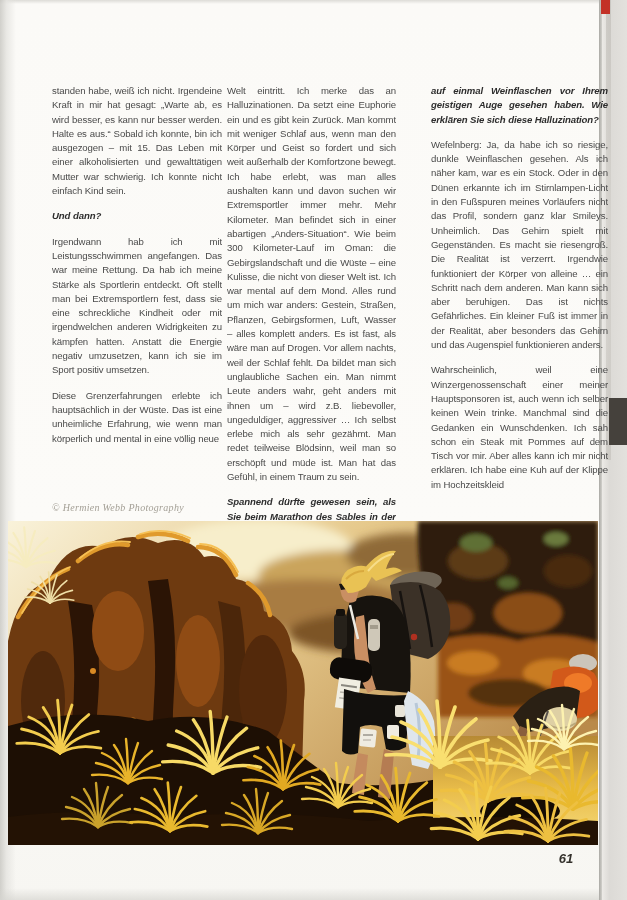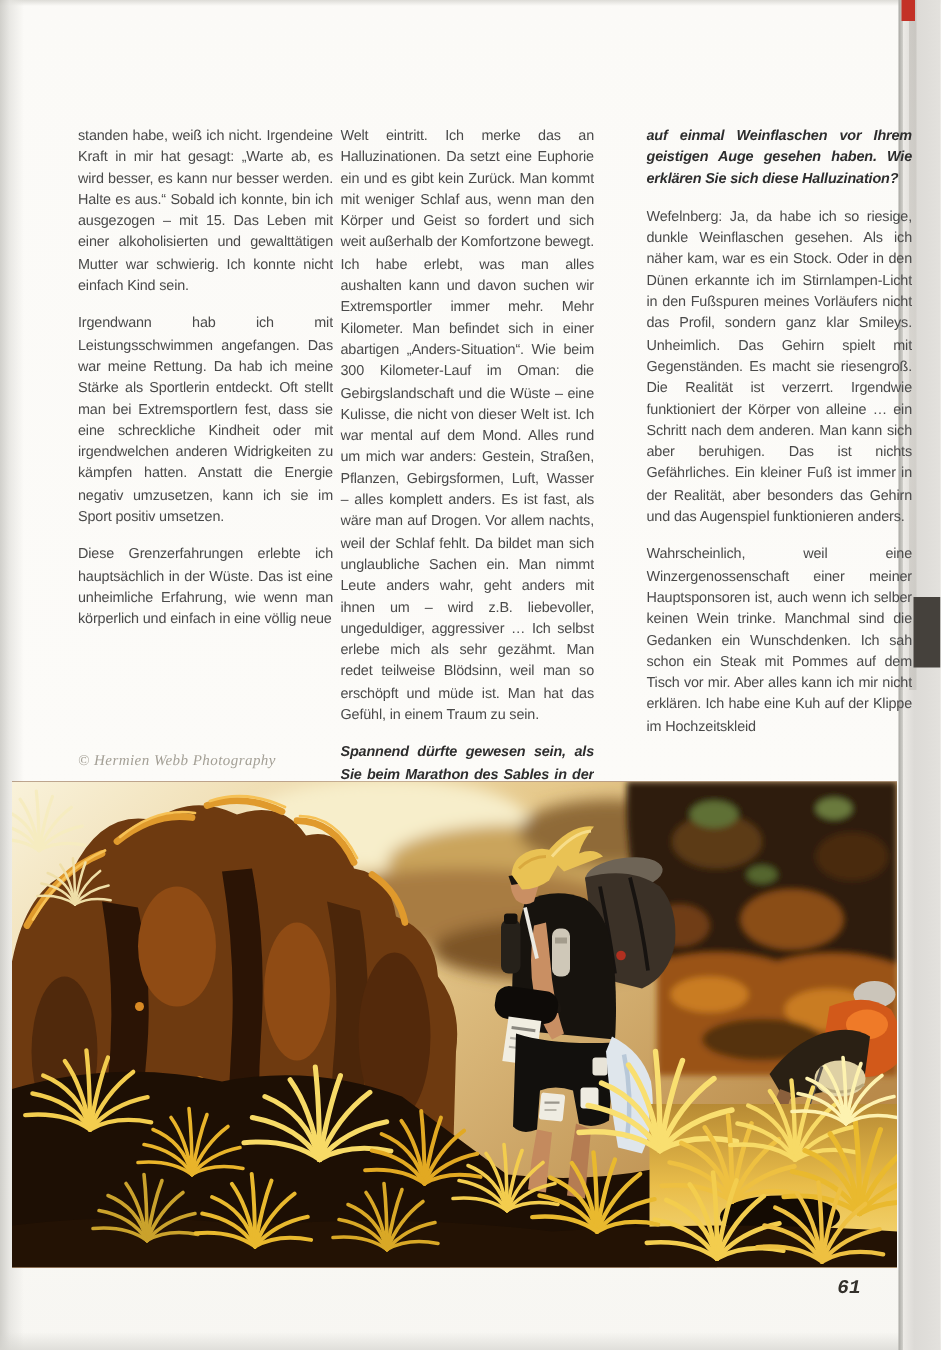--- a/index.html
+++ b/index.html
@@ -69,42 +69,43 @@
     font-family:"Liberation Serif", serif;font-style:italic;
     font-size:10px;color:#a39f95;letter-spacing:.3px;
   }
   .photo-frame{
     position:absolute;left:8px;top:521px;width:590px;height:324px;
     overflow:hidden;background:#6e3a10;
   }
   .photo-frame svg{display:block;}
   .page-number{
     position:absolute;left:544px;top:851px;width:44px;
-    font-family:Liberation Mono, monospace;font-style:italic;font-weight:bold;
+    font-family:Liberation Sans, sans-serif;font-style:italic;font-weight:bold;
     font-size:13px;color:#33302b;text-align:center;
   }
 </style>
 </head>
 <body>
 
 <div class="page">
 
   <div class="edge-top"></div>
   <div class="edge-left"></div>
   <div class="edge-bottom"></div>
   <div class="scan-strip"></div>
   <div class="binding-shine"></div>
   <div class="page-edge-line"></div>
   <div class="red-tab"></div>
   <div class="dark-patch"></div>
 
   <div class="col col-1">
       <p class="body">standen habe, weiß ich nicht. Irgendeine Kraft in mir hat gesagt: „Warte ab, es wird besser, es kann nur besser werden. Halte es aus.“ Sobald ich konnte, bin ich ausgezogen – mit 15. Das Leben mit einer alkoholisierten und gewalttätigen Mutter war schwierig. Ich konnte nicht einfach Kind sein.</p>
+      <p class="q">Und dann?</p>
       <p class="body">Irgendwann hab ich mit Leistungsschwimmen angefangen. Das war meine Rettung. Da hab ich meine Stärke als Sportlerin entdeckt. Oft stellt man bei Extremsportlern fest, dass sie eine schreckliche Kindheit oder mit irgendwelchen anderen Widrigkeiten zu kämpfen hatten. Anstatt die Energie negativ umzusetzen, kann ich sie im Sport positiv umsetzen.</p>
-      <p class="body">Diese Grenzerfahrungen erlebte ich hauptsächlich in der Wüste. Das ist eine unheimliche Erfahrung, wie wenn man körperlich und einfach in eine völlig neue</p>
+      <p class="body">Diese Grenzerfahrungen erlebte ich hauptsächlich in der Wüste. Das ist eine unheimliche Erfahrung, wie wenn man körperlich und mental in eine völlig neue</p>
     </div>
   <div class="col col-2">
       <p class="body">Welt eintritt. Ich merke das an Halluzinationen. Da setzt eine Euphorie ein und es gibt kein Zurück. Man kommt mit weniger Schlaf aus, wenn man den Körper und Geist so fordert und sich weit außerhalb der Komfortzone bewegt. Ich habe erlebt, was man alles aushalten kann und davon suchen wir Extremsportler immer mehr. Mehr Kilometer. Man befindet sich in einer abartigen „Anders-Situation“. Wie beim 300 Kilometer-Lauf im Oman: die Gebirgslandschaft und die Wüste – eine Kulisse, die nicht von dieser Welt ist. Ich war mental auf dem Mond. Alles rund um mich war anders: Gestein, Straßen, Pflanzen, Gebirgsformen, Luft, Wasser – alles komplett anders. Es ist fast, als wäre man auf Drogen. Vor allem nachts, weil der Schlaf fehlt. Da bildet man sich unglaubliche Sachen ein. Man nimmt Leute anders wahr, geht anders mit ihnen um – wird z.B. liebevoller, ungeduldiger, aggressiver … Ich selbst erlebe mich als sehr gezähmt. Man redet teilweise Blödsinn, weil man so erschöpft und müde ist. Man hat das Gefühl, in einem Traum zu sein.</p>
       <p class="q">Spannend dürfte gewesen sein, als Sie beim Marathon des Sables in der Wüste</p>
     </div>
   <div class="col col-3">
       <p class="q">auf einmal Weinflaschen vor Ihrem geistigen Auge gesehen haben. Wie erklären Sie sich diese Halluzination?</p>
       <p class="body">Wefelnberg: Ja, da habe ich so riesige, dunkle Weinflaschen gesehen. Als ich näher kam, war es ein Stock. Oder in den Dünen erkannte ich im Stirnlampen-Licht in den Fußspuren meines Vorläufers nicht das Profil, sondern ganz klar Smileys. Unheimlich. Das Gehirn spielt mit Gegenständen. Es macht sie riesengroß. Die Realität ist verzerrt. Irgendwie funktioniert der Körper von alleine … ein Schritt nach dem anderen. Man kann sich aber beruhigen. Das ist nichts Gefährliches. Ein kleiner Fuß ist immer in der Realität, aber besonders das Gehirn und das Augenspiel funktionieren anders.</p>
       <p class="body">Wahrscheinlich, weil eine Winzergenossenschaft einer meiner Hauptsponsoren ist, auch wenn ich selber keinen Wein trinke. Manchmal sind die Gedanken ein Wunschdenken. Ich sah schon ein Steak mit Pommes auf dem Tisch vor mir. Aber alles kann ich mir nicht erklären. Ich habe eine Kuh auf der Klippe im Hochzeitskleid</p>
     </div>

